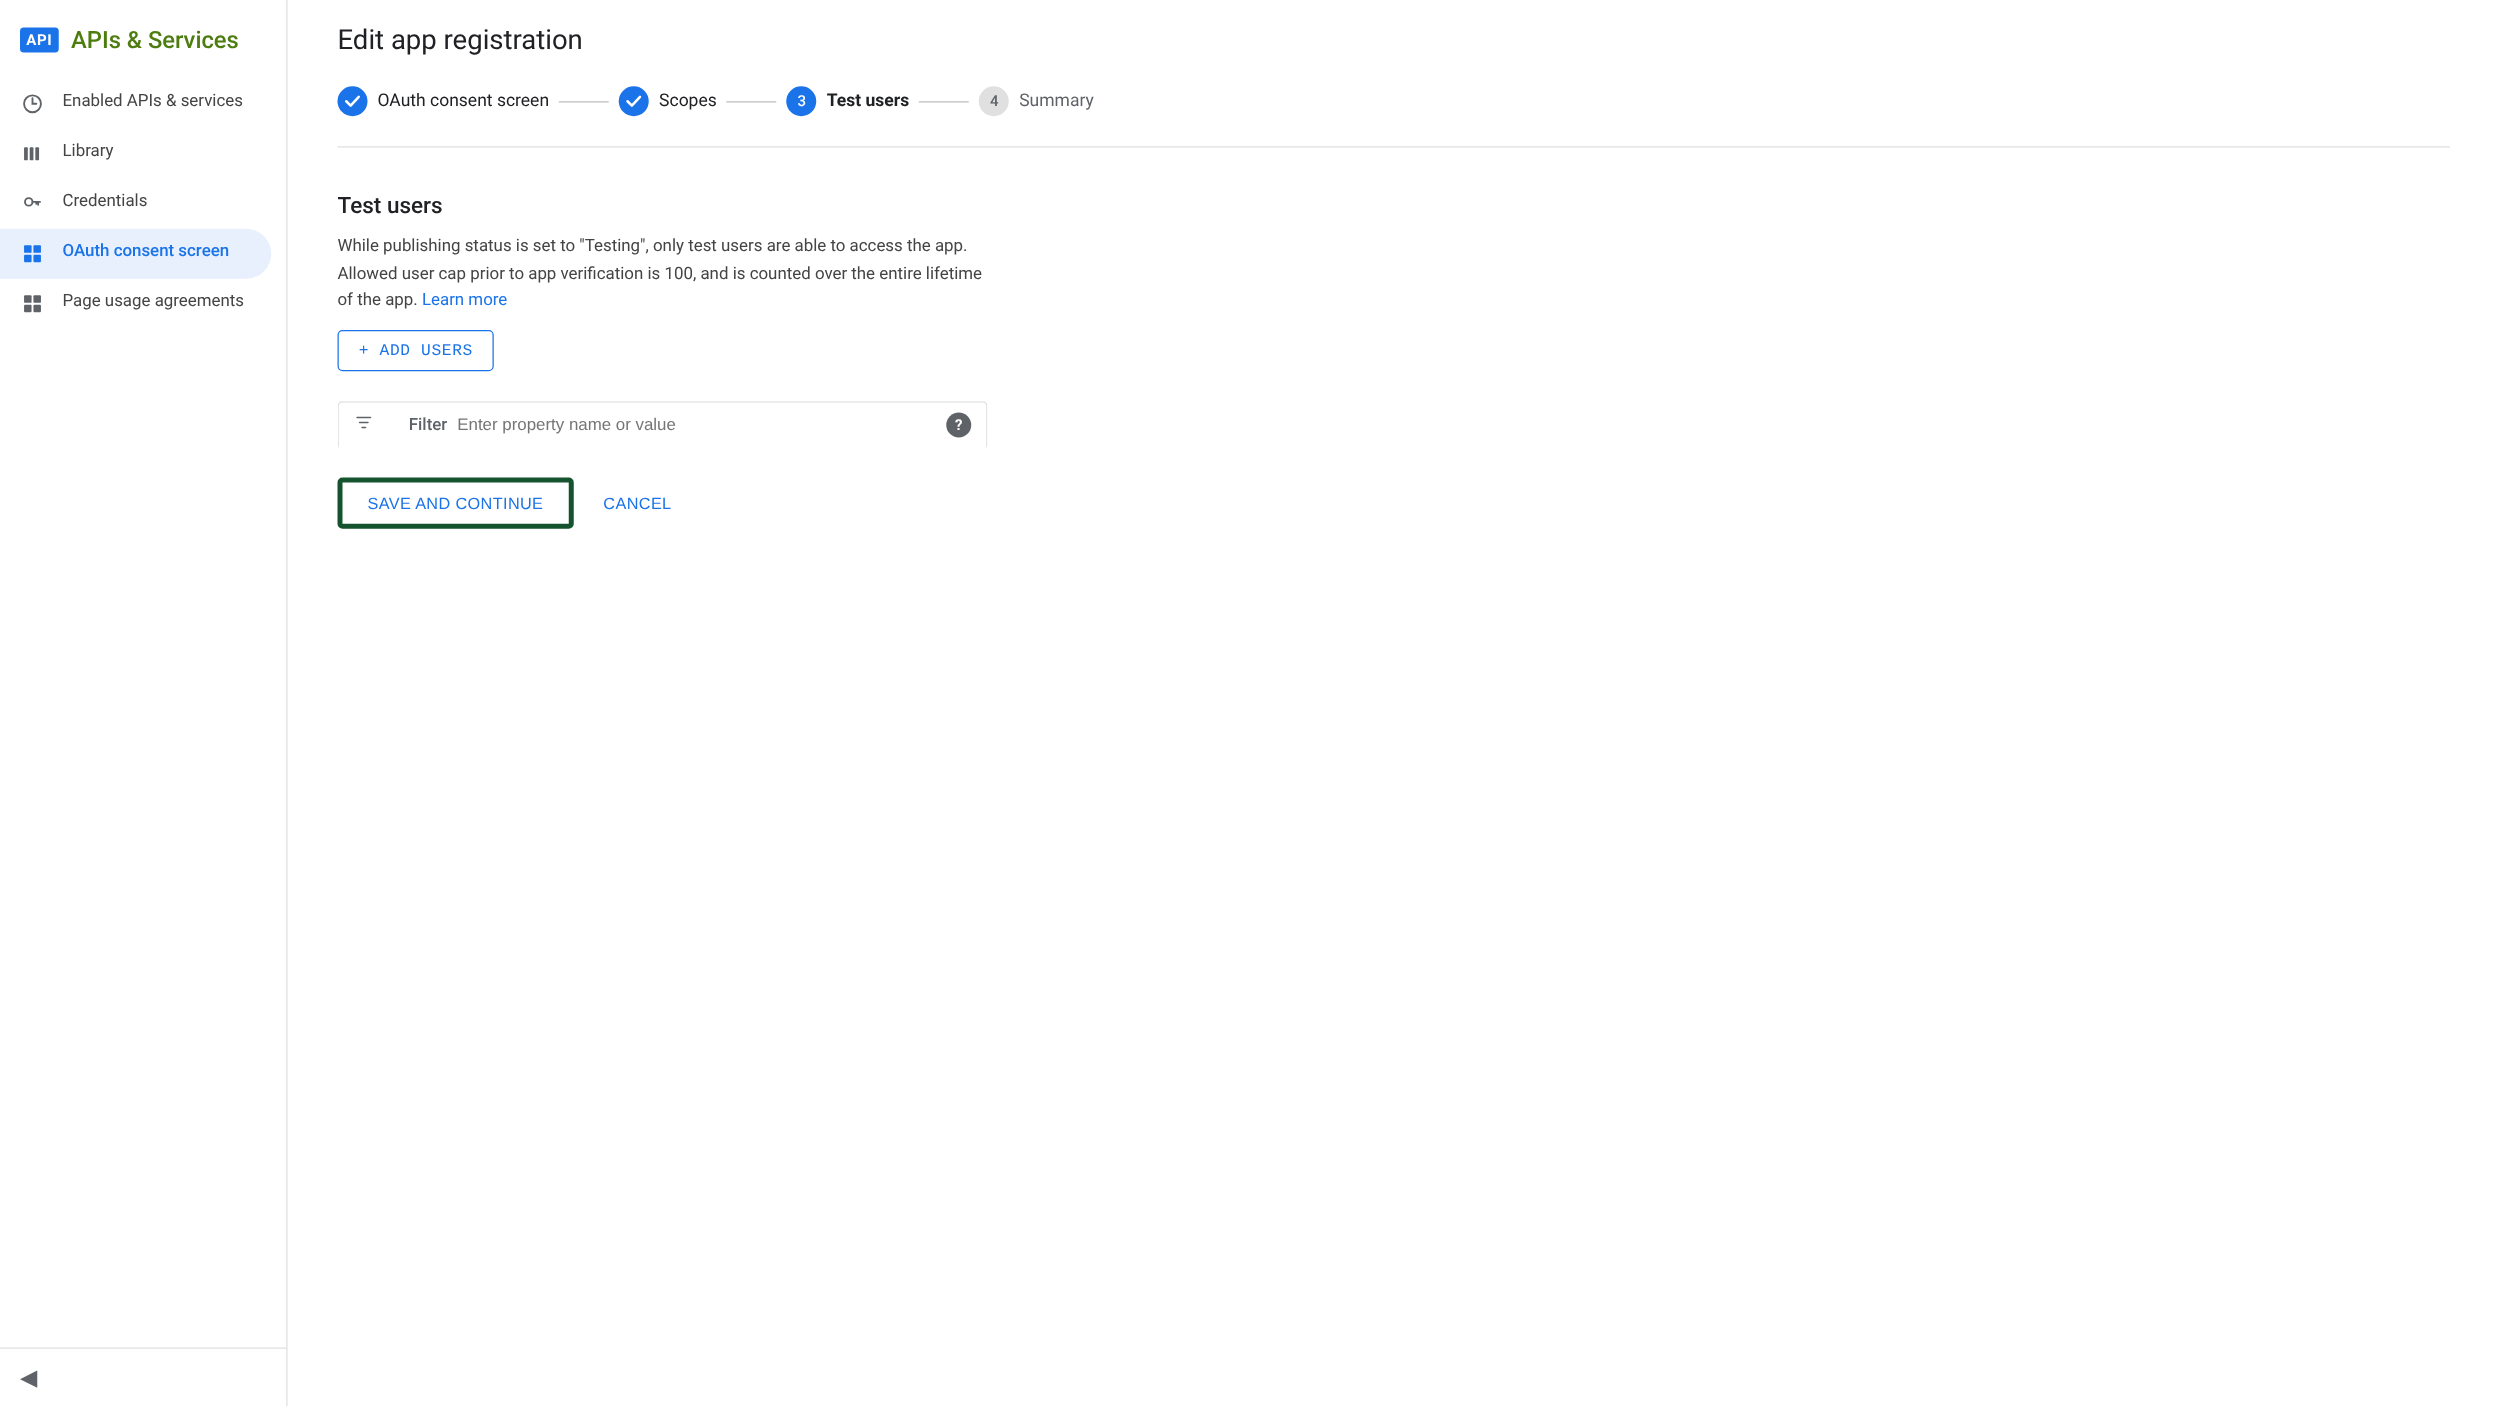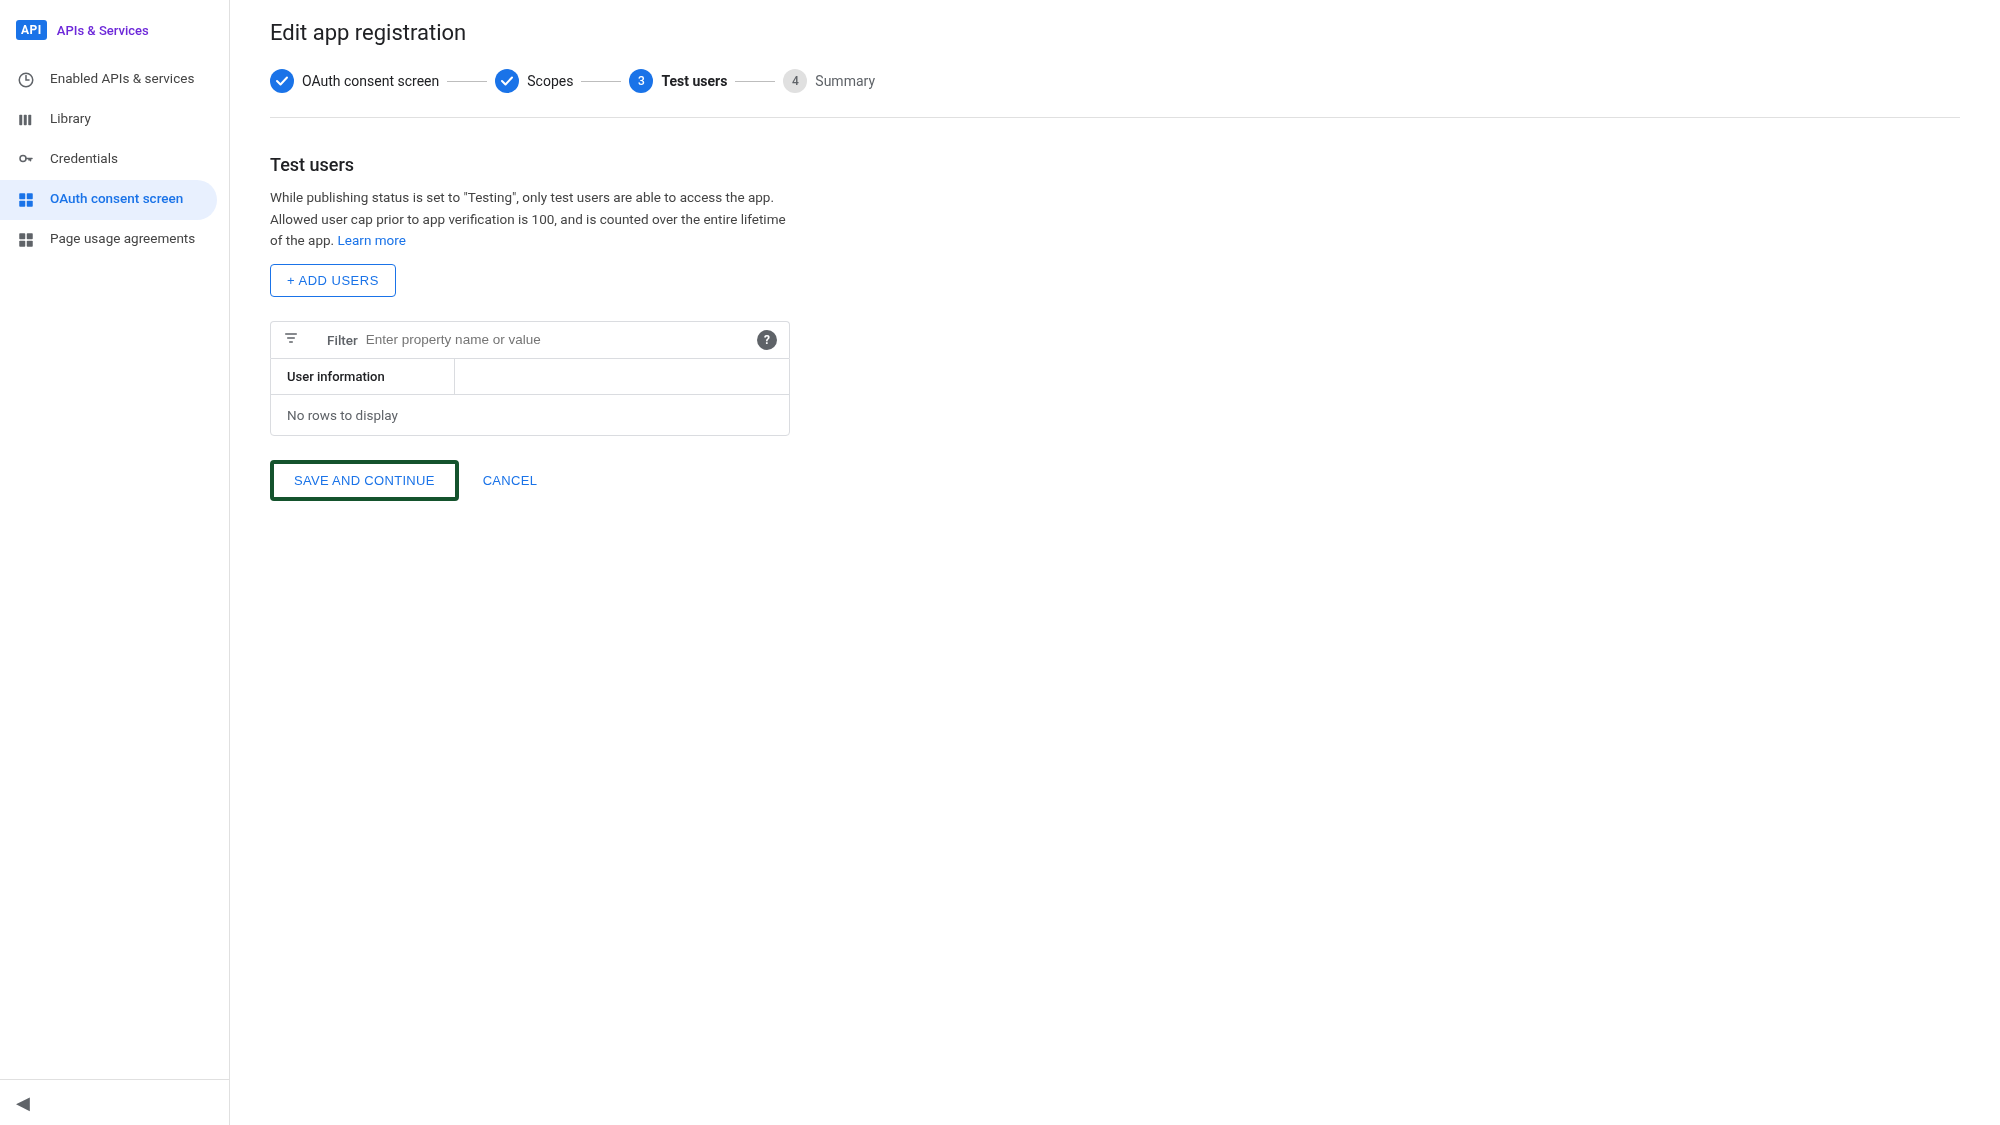--- a/index.html
+++ b/index.html
@@ -31,23 +31,23 @@
     .api-logo {
       background: #1a73e8;
       color: #fff;
       font-weight: 700;
       font-size: 12px;
       padding: 3px 5px;
       border-radius: 3px;
       letter-spacing: 0.5px;
     }
     .sidebar-title {
-      font-size: 13px;
-      font-weight: 500;
-      color: #6d28d9;
+      font-size: 19px;
+      font-weight: 500;
+      color: #4d7c0f;
     }
     .sidebar-nav {
       flex: 1;
       padding: 4px 0;
     }
     .nav-item {
       display: flex;
       align-items: flex-start;
       gap: 14px;
       padding: 10px 16px;
@@ -182,20 +182,21 @@
       border: 1px solid #1a73e8;
       color: #1a73e8;
       background: #fff;
       padding: 8px 16px;
       border-radius: 4px;
       font-size: 13px;
       font-weight: 500;
       cursor: pointer;
       letter-spacing: 0.5px;
       margin-bottom: 24px;
+      font-family: Liberation Mono, monospace;
     }
 
     
     .filter-bar {
       display: flex;
       align-items: center;
       gap: 8px;
       border: 1px solid #dadce0;
       border-bottom: none;
       padding: 8px 12px;
@@ -433,26 +434,19 @@
       <svg width="16" height="16" viewBox="0 0 24 24" fill="none">
         <path d="M4 6h16M7 12h10M10 18h4" stroke="#5f6368" stroke-width="2" stroke-linecap="round"></path>
       </svg>
     </span>
     <span class="filter-label">Filter</span>
     <input class="filter-input" type="text" placeholder="Enter property name or value" style="">
     <div class="filter-help">?</div>
   </div>
 
   
-  <div class="table-container">
-    <div class="table-header">
-      <div class="table-header-cell email-col">User information</div>
-      <div class="table-header-cell action-col"></div>
-    </div>
-    <div class="table-empty">No rows to display</div>
-  </div>
 
   
   <div class="action-buttons">
     <button class="btn-primary">SAVE AND CONTINUE</button>
     <button class="btn-cancel">CANCEL</button>
   </div>
 </main>
 
 </body></html>

